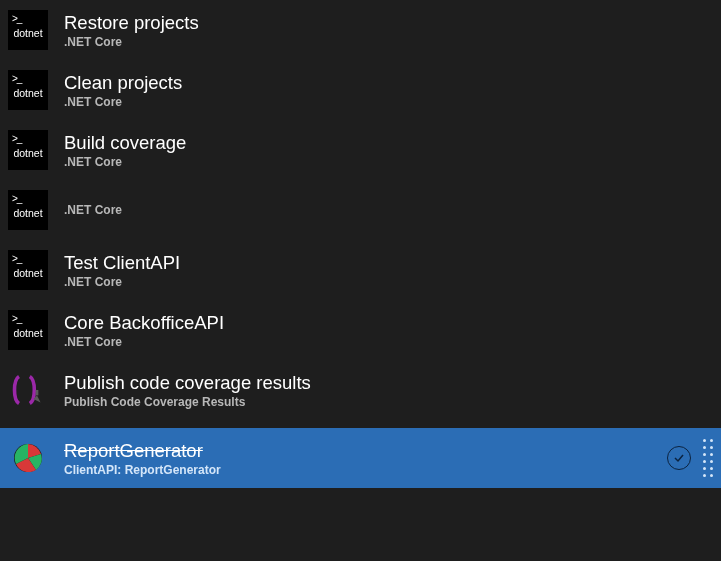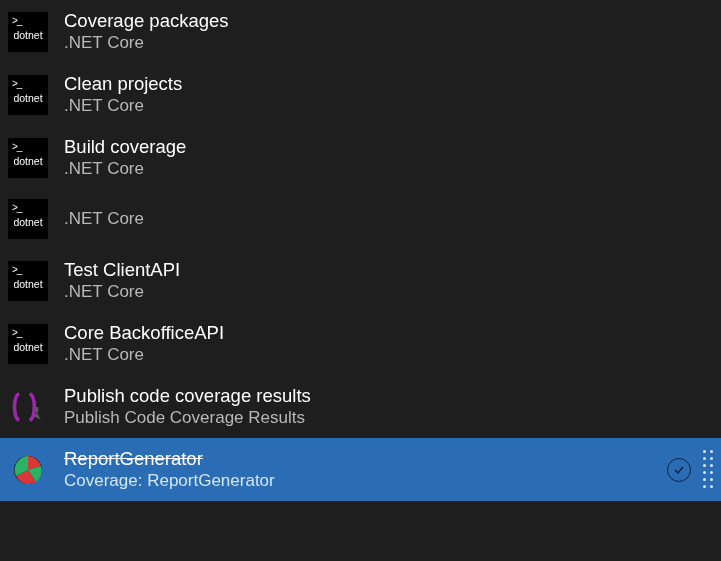--- a/index.html
+++ b/index.html
@@ -41,22 +41,22 @@
       font-size: 10px;
       letter-spacing: -1px;
       color: #fff;
     }
     .dotnet-text { margin-top: 6px; }
     .coverage-icon svg { width: 36px; height: 36px; }
     .report-icon { position: relative; }
     .report-icon svg { width: 32px; height: 32px; }
     .task-text { display: flex; flex-direction: column; gap: 1px; flex: 1; }
     .task-title { color: #fff; font-size: 18.5px; font-weight: 400; }
-    .task-subtitle { color: #b8b8b8; font-size: 17px; font-weight: 400; }
-    .task-row.selected { background: #2b6db5; }
+    .task-subtitle { color: #b8b8b8; font-size: 12px; font-weight: 700; }
+    .task-row.selected { background: #2b6db5; margin-top: 8px; }
     .task-row.selected .task-title { text-decoration: line-through; }
     .task-row.selected .task-subtitle { color: #d4e6f9; }
     .row-right { display: flex; align-items: center; gap: 12px; margin-left: auto; }
     .check-icon {
       width: 24px;
       height: 24px;
       border: 1.5px solid #0b2340;
       border-radius: 50%;
       display: flex;
       align-items: center;
@@ -75,21 +75,21 @@
 </head>
 <body>
 
 <div class="task-list">
 
   <div class="task-row">
     <div class="task-icon dotnet-icon">
         <span class="dotnet-text">dotnet</span>
       </div>
     <div class="task-text">
-      <div class="task-title">Coverage packages</div>
+      <div class="task-title">Restore projects</div>
       <div class="task-subtitle">.NET Core</div>
     </div>
   </div>
 
   <div class="task-row">
     <div class="task-icon dotnet-icon">
         <span class="dotnet-text">dotnet</span>
       </div>
     <div class="task-text">
       <div class="task-title">Clean projects</div>
@@ -156,21 +156,21 @@
       <svg viewBox="0 0 32 32">
         <circle cx="16" cy="16" r="14" fill="#1a1a1a"></circle>
         <path d="M16 2 A14 14 0 0 1 29 12 L16 16 Z" fill="#d93838"></path>
         <path d="M29 12 A14 14 0 0 1 24 28 L16 16 Z" fill="#28b463"></path>
         <path d="M24 28 A14 14 0 0 1 4 22 L16 16 Z" fill="#d93838"></path>
         <path d="M4 22 A14 14 0 0 1 16 2 L16 16 Z" fill="#28b463"></path>
       </svg>
     </div>
     <div class="task-text">
       <div class="task-title">ReportGenerator</div>
-      <div class="task-subtitle">Coverage: ReportGenerator</div>
+      <div class="task-subtitle">ClientAPI: ReportGenerator</div>
     </div>
     <div class="row-right">
       <div class="check-icon">
         <svg viewBox="0 0 12 12">
             <path d="M2 6 L5 9 L10 3" fill="none" stroke="#0b2340" stroke-width="1.5"></path>
           </svg>
       </div>
       <div class="drag-handle">
         <span></span>
           <span></span>

